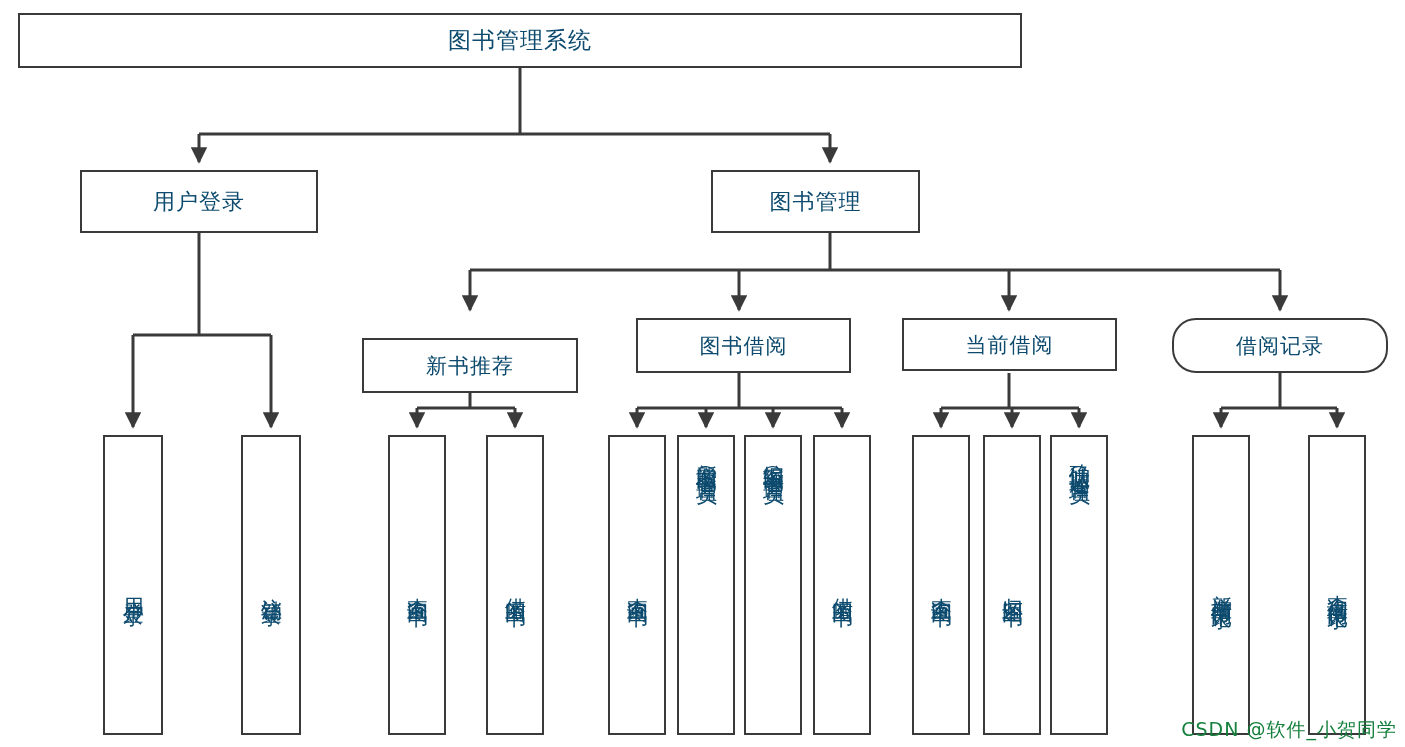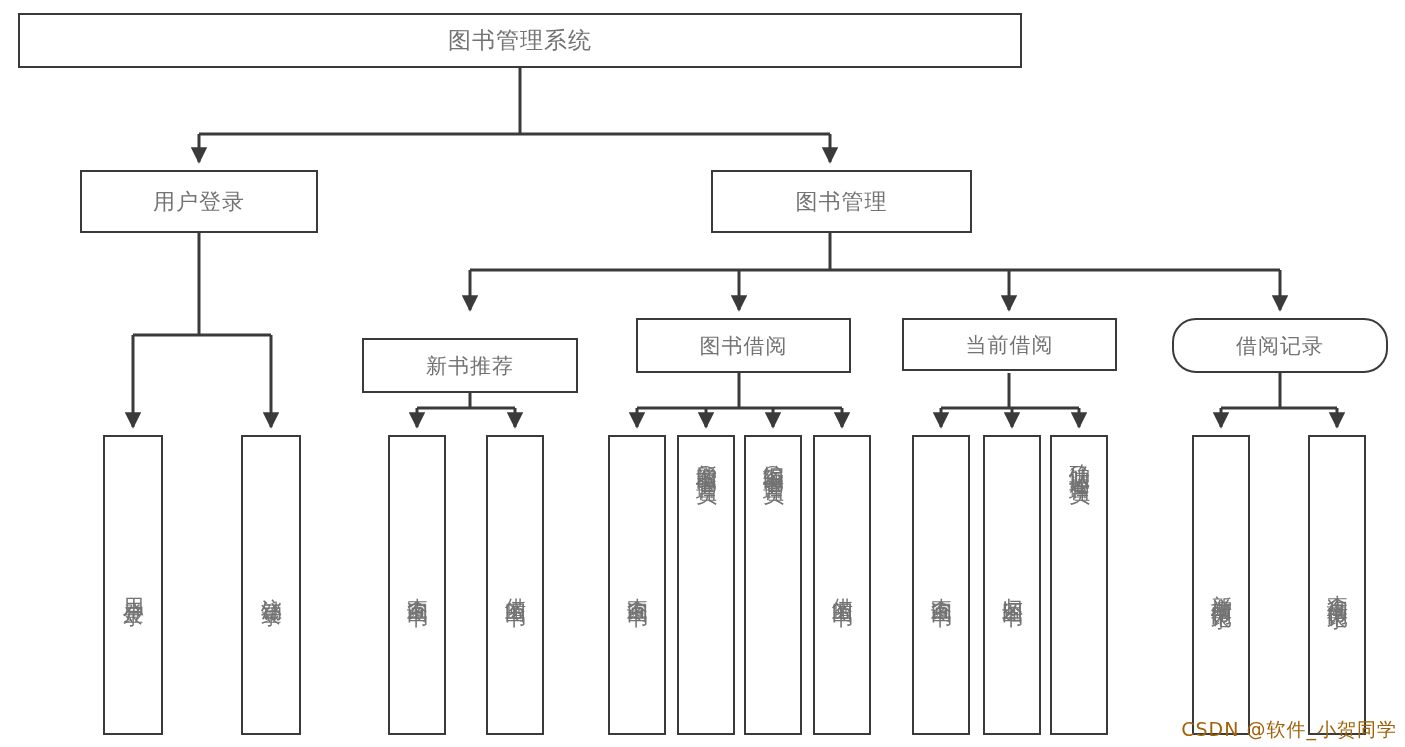--- a/index.html
+++ b/index.html
@@ -19,21 +19,21 @@
     position:absolute;
     left:0;top:0;
     width:1405px;height:747px;
     pointer-events:none;
   }
   .node{
     position:absolute;
     box-sizing:border-box;
     border:2px solid #3a3a3a;
     background:#ffffff;
-    color:#737373;
+    color:#0c4a6e;
     display:flex;
     align-items:center;
     justify-content:center;
     text-align:center;
     z-index:2;
   }
   .node.root{
     font-size:23px;
     letter-spacing:1px;
   }
@@ -69,21 +69,21 @@
   }
   .leaf-inner.tall{
     align-items:flex-start;
     padding-top:6px;
   }
   .watermark{
     position:absolute;
     right:8px;
     bottom:4px;
     font-size:19px;
-    color:#a16207;
+    color:#15803d;
     letter-spacing:1px;
     z-index:5;
     white-space:nowrap;
   }
 </style>
 </head>
 <body>
 
 <div id="canvas">
 
@@ -138,21 +138,21 @@
     </g>
   </svg>
 
   <div class="node root" style="left:18px;top:13px;width:1004px;height:55px;">
     <span>图书管理系统</span>
   </div>
 
   <div class="node lvl2" style="left:80px;top:170px;width:238px;height:63px;">
     <span>用户登录</span>
   </div>
-  <div class="node lvl2" style="left:711px;top:170px;width:261px;height:63px;">
+  <div class="node lvl2" style="left:711px;top:170px;width:209px;height:63px;">
     <span>图书管理</span>
   </div>
 
   <div class="node lvl3" style="left:362px;top:318px;width:216px;height:55px;margin-top:20px;">
     <span>新书推荐</span>
   </div>
   <div class="node lvl3" style="left:636px;top:318px;width:215px;height:55px;">
     <span>图书借阅</span>
   </div>
   <div class="node lvl3" style="left:902px;top:318px;width:215px;height:53px;">

